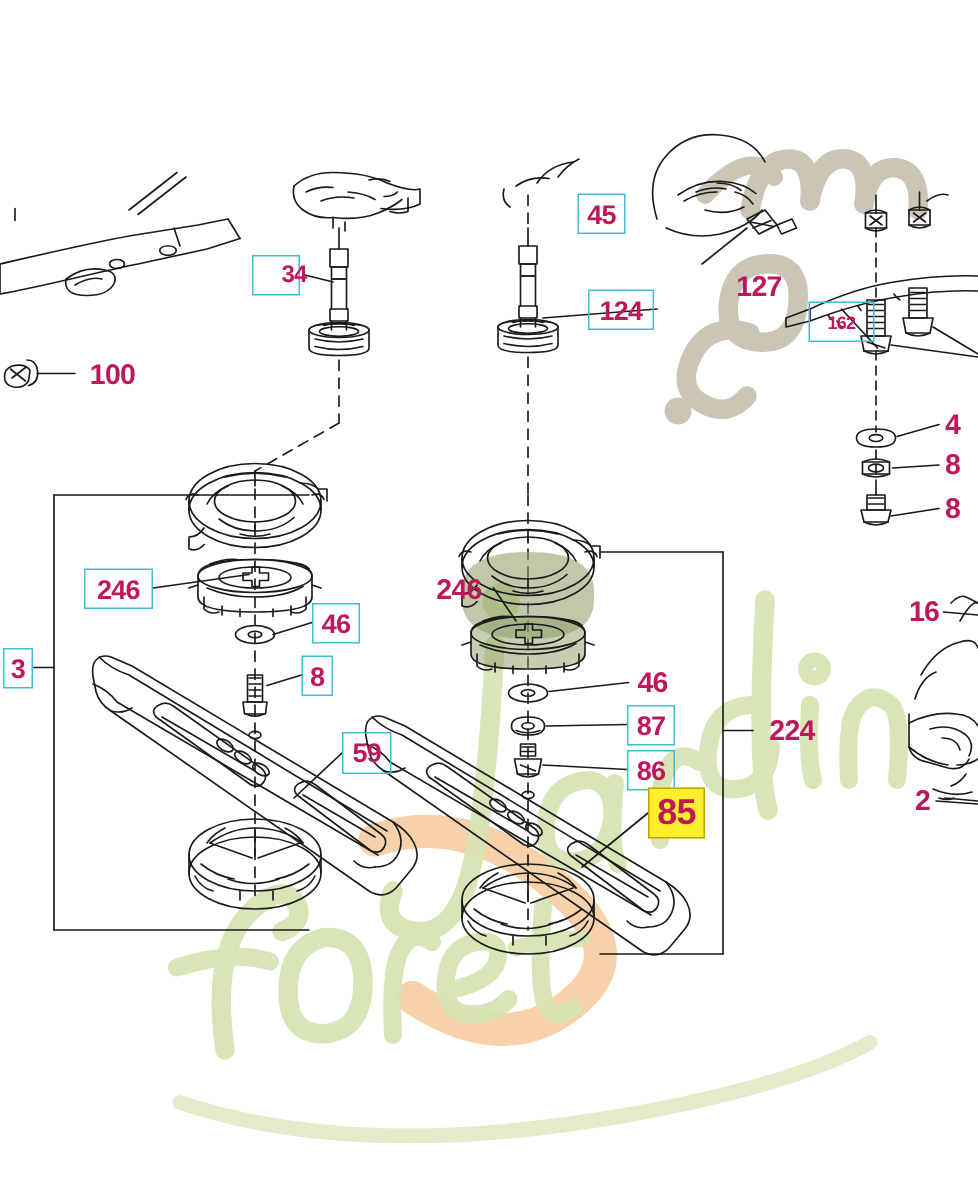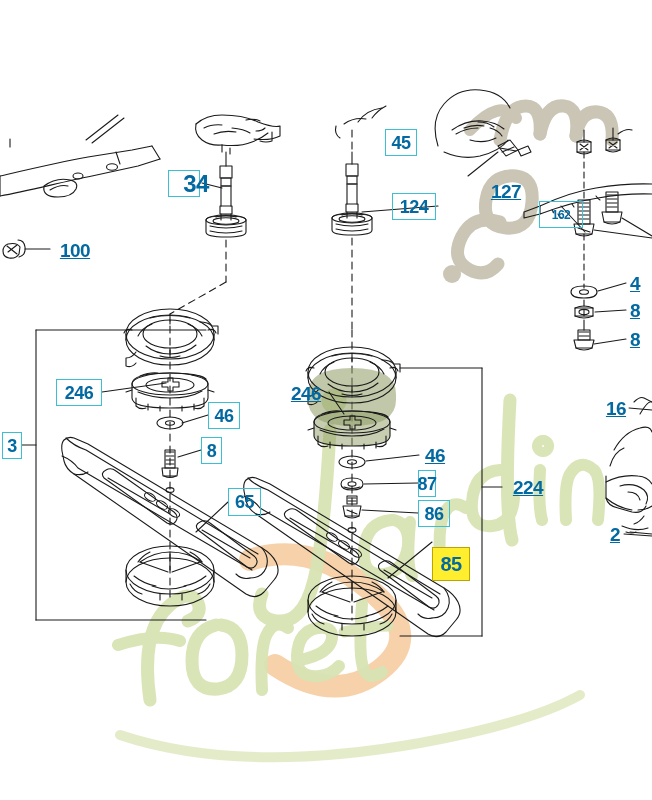--- a/index.html
+++ b/index.html
@@ -9,27 +9,27 @@
     background:#ffffff;
   }
   #stage{position:absolute;left:0;top:0;width:652px;height:800px;}
   svg.layer{position:absolute;left:0;top:0;width:652px;height:800px;overflow:visible;}
   #wm{z-index:1;}
   #art{z-index:2;}
   .callout{
     position:absolute;z-index:5;
     box-sizing:border-box;
     display:flex;align-items:center;justify-content:center;
-    font-weight:bold;color:#0369a1;
+    font-weight:bold;color:#be185d;
     line-height:1;
     letter-spacing:-0.5px;
   }
   .cal-box{border:1.6px solid #3bbfd4;background:transparent;}
   .cal-hl{border:1.6px solid #b9a400;background:#ffee2e;}
-  .cal-plain{border:none;background:transparent;text-decoration:underline;}
+  .cal-plain{border:none;background:transparent;}
 </style>
 </head>
 <body>
 
 <div id="stage">
 
   <svg id="wm" class="layer" viewBox="0 0 652 800">
 
     <path d="M250 560 q60 -20 120 30 q55 45 10 80 q-45 35 -105 -5" fill="none" stroke="#f6cfa4" stroke-width="22" stroke-linecap="round" opacity="0.95"></path>
 
@@ -435,21 +435,21 @@
         <path d="M624 534 L652 536"></path>
       </g>
 
     </g>
   </svg>
 
   <div id="callout-host">
       <div class="callout cal-plain" style="left: 55px; top: 237px; width: 40px; height: 26px; font-size: 19px;">
         <span>100</span>
       </div>
-      <div class="callout cal-box" style="left: 168px; top: 170px; width: 32px; height: 27px; font-size: 24px; padding-left: 24px;">
+      <div class="callout cal-box" style="left: 168px; top: 170px; width: 32px; height: 27px; font-size: 16px; padding-left: 24px;">
         <span>34</span>
       </div>
       <div class="callout cal-box" style="left: 385px; top: 129px; width: 32px; height: 27px; font-size: 18px;">
         <span>45</span>
       </div>
       <div class="callout cal-box" style="left: 392px; top: 193px; width: 44px; height: 27px; font-size: 18px;">
         <span>124</span>
       </div>
       <div class="callout cal-plain" style="left: 484px; top: 178px; width: 44px; height: 26px; font-size: 19px;">
         <span>127</span>
@@ -480,33 +480,33 @@
       </div>
       <div class="callout cal-box" style="left: 201px; top: 437px; width: 21px; height: 27px; font-size: 18px;">
         <span>8</span>
       </div>
       <div class="callout cal-plain" style="left: 419px; top: 442px; width: 32px; height: 26px; font-size: 19px;">
         <span>46</span>
       </div>
       <div class="callout cal-plain" style="left: 603px; top: 395px; width: 26px; height: 26px; font-size: 19px;">
         <span>16</span>
       </div>
-      <div class="callout cal-box" style="left: 418px; top: 470px; width: 18px; height: 27px; font-size: 18px;">
+      <div class="callout cal-box" style="left: 418px; top: 470px; width: 32px; height: 27px; font-size: 18px;">
         <span>87</span>
       </div>
       <div class="callout cal-box" style="left: 228px; top: 488px; width: 33px; height: 28px; font-size: 18px;">
-        <span>65</span>
+        <span>59</span>
       </div>
       <div class="callout cal-plain" style="left: 505px; top: 474px; width: 46px; height: 26px; font-size: 19px;">
         <span>224</span>
       </div>
       <div class="callout cal-box" style="left: 418px; top: 500px; width: 32px; height: 27px; font-size: 18px;">
         <span>86</span>
       </div>
       <div class="callout cal-plain" style="left: 606px; top: 521px; width: 18px; height: 26px; font-size: 19px;">
         <span>2</span>
       </div>
-      <div class="callout cal-hl" style="left: 432px; top: 547px; width: 38px; height: 34px; font-size: 20px;">
+      <div class="callout cal-hl" style="left: 432px; top: 525px; width: 38px; height: 34px; font-size: 24px;">
         <span>85</span>
       </div>
     </div>
 
 </div>
 
 </body></html>

